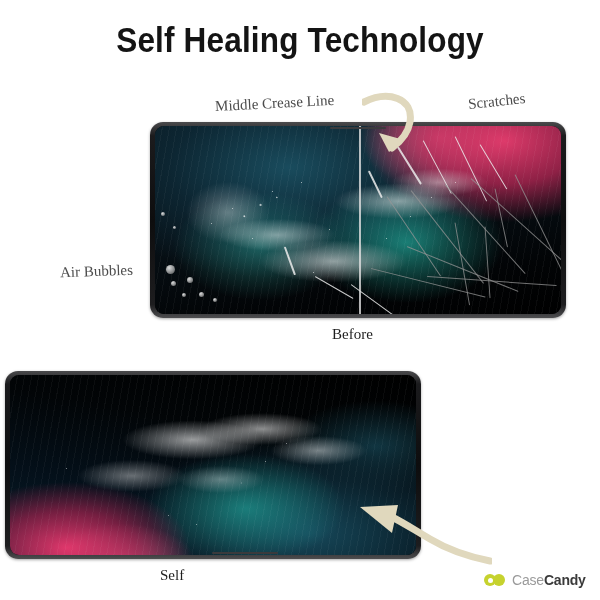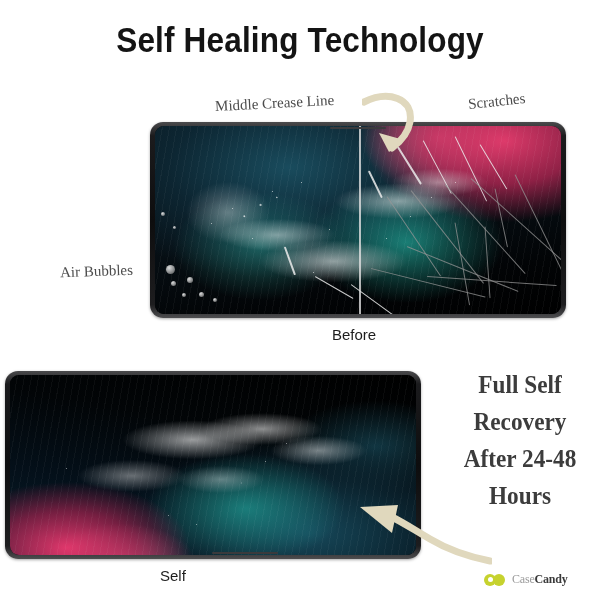--- a/index.html
+++ b/index.html
@@ -34,21 +34,21 @@
     color:#4c4c4c;
     white-space:nowrap;
   }
   #lbl-crease{left:215px;top:95px;transform:rotate(-3deg);}
   #lbl-scratch{left:468px;top:93px;transform:rotate(-6deg);}
   #lbl-bubbles{left:60px;top:263px;transform:rotate(-2deg);}
 
   
   .caption{
     position:absolute;
-    font-family:Liberation Sans, sans-serif;
+    font-family:Liberation Serif, serif;
     font-size:15px;
     color:#1d1d1d;
     white-space:nowrap;
   }
   #cap-before{left:332px;top:326px;}
   #cap-after{left:160px;top:567px;}
 
   
   .headline{
     position:absolute;
@@ -205,21 +205,21 @@
   
   #logo{
     position:absolute;left:484px;top:572px;
     display:flex;align-items:center;gap:6px;
   }
   .logo-mark{position:relative;width:22px;height:12px;}
   .logo-mark .c1,.logo-mark .c2{position:absolute;top:0;width:12px;height:12px;border-radius:50%;background:#c6d22e;}
   .logo-mark .c1{left:0;}
   .logo-mark .c2{left:9px;}
   .logo-mark .cut{position:absolute;left:3.6px;top:3.6px;width:5px;height:5px;border-radius:50%;background:#ffffff;}
-  .logo-text{font-family:Liberation Serif, serif;font-size:12px;letter-spacing:-.2px;text-align:center;}
+  .logo-text{font-family:Liberation Sans, sans-serif;font-size:14px;letter-spacing:-.2px;text-align:center;}
   .logo-text .lt-a{color:#9a9a9a;}
   .logo-text .lt-b{color:#3a3a3a;font-weight:bold;}
 </style>
 </head>
 <body>
 
 <div id="stage">
 
   <div class="title">Self Healing Technology</div>
 
@@ -275,26 +275,20 @@
     </div>
   </div>
 
   <div class="callout" id="lbl-crease">Middle Crease Line</div>
   <div class="callout" id="lbl-scratch">Scratches</div>
   <div class="callout" id="lbl-bubbles">Air Bubbles</div>
 
   <div class="caption" id="cap-before">Before</div>
   <div class="caption" id="cap-after">Self</div>
 
-  <div class="headline">
-    <span>Full Self</span>
-    <span>Recovery</span>
-    <span>After 24-48</span>
-    <span>Hours</span>
-  </div>
 
   <svg class="arrow" id="arrow-top" viewBox="0 0 60 70">
     <path d="M2,10 C26,-2 52,6 48,30 C46,42 38,50 30,56" fill="none" stroke="#e0d8bd" stroke-width="7" stroke-linecap="round"></path>
     <path d="M17,41 L27,60 L42,48 Z" fill="#e0d8bd"></path>
   </svg>
 
   <svg class="arrow" id="arrow-bottom" viewBox="0 0 140 70">
     <path d="M138,66 C118,62 98,56 78,44 C64,36 52,28 40,22" fill="none" stroke="#e0d8bd" stroke-width="7" stroke-linecap="round"></path>
     <path d="M8,12 L46,10 L40,38 Z" fill="#e0d8bd"></path>
   </svg>

